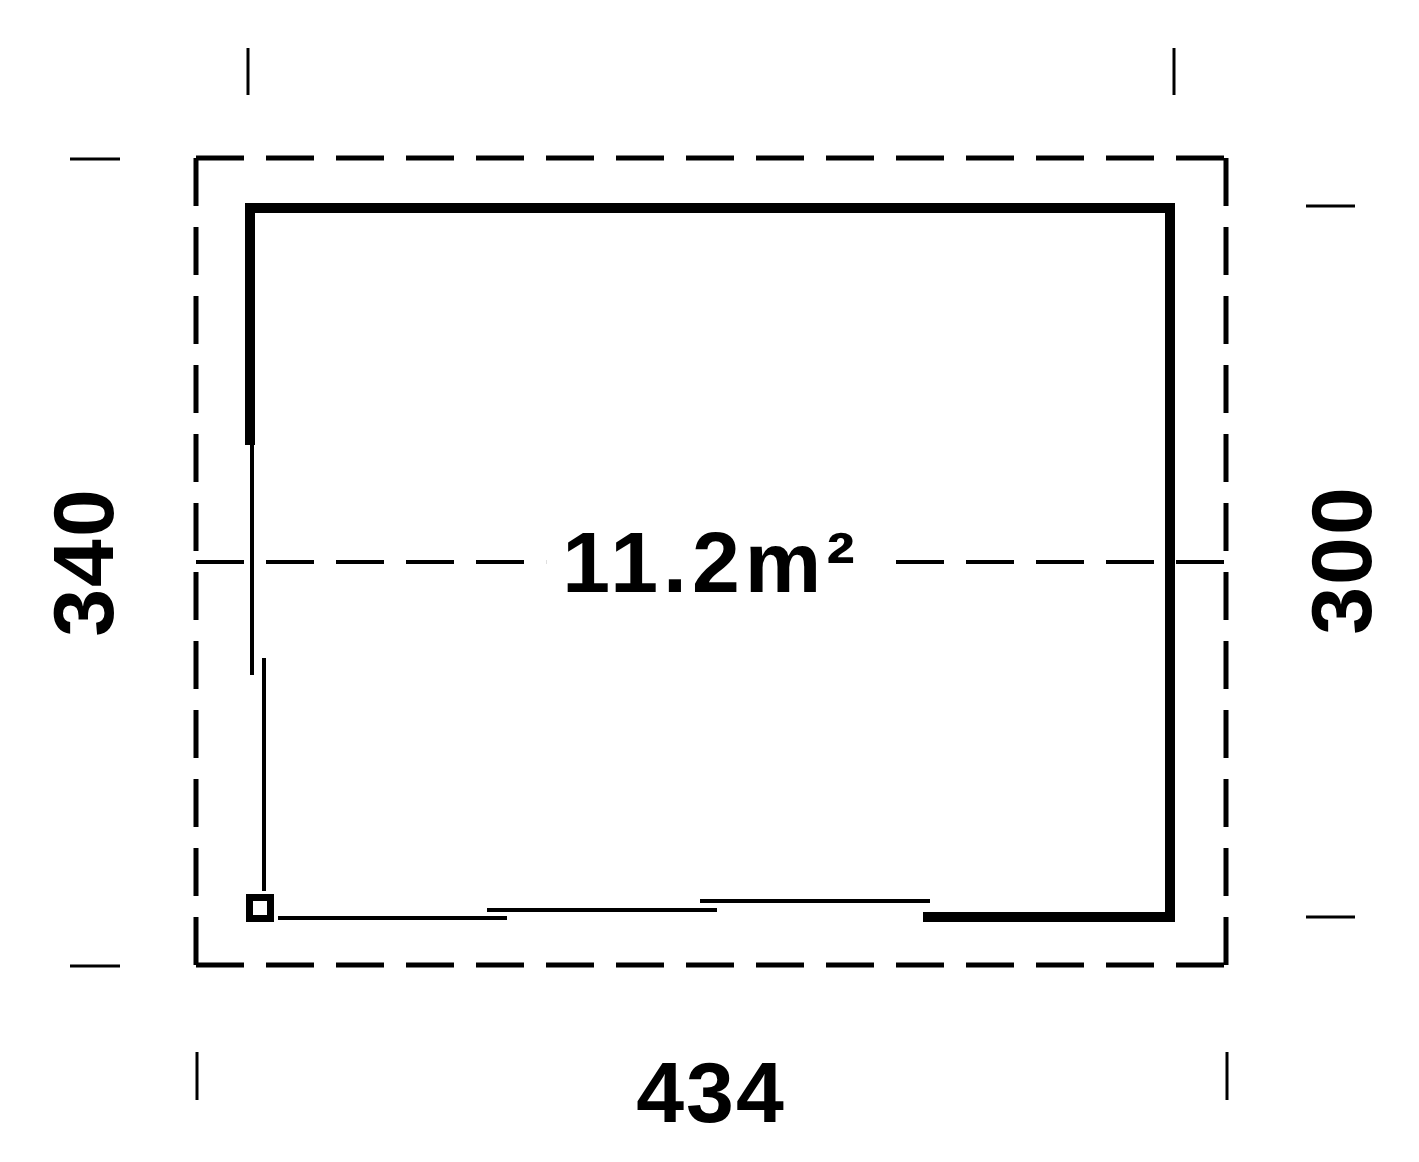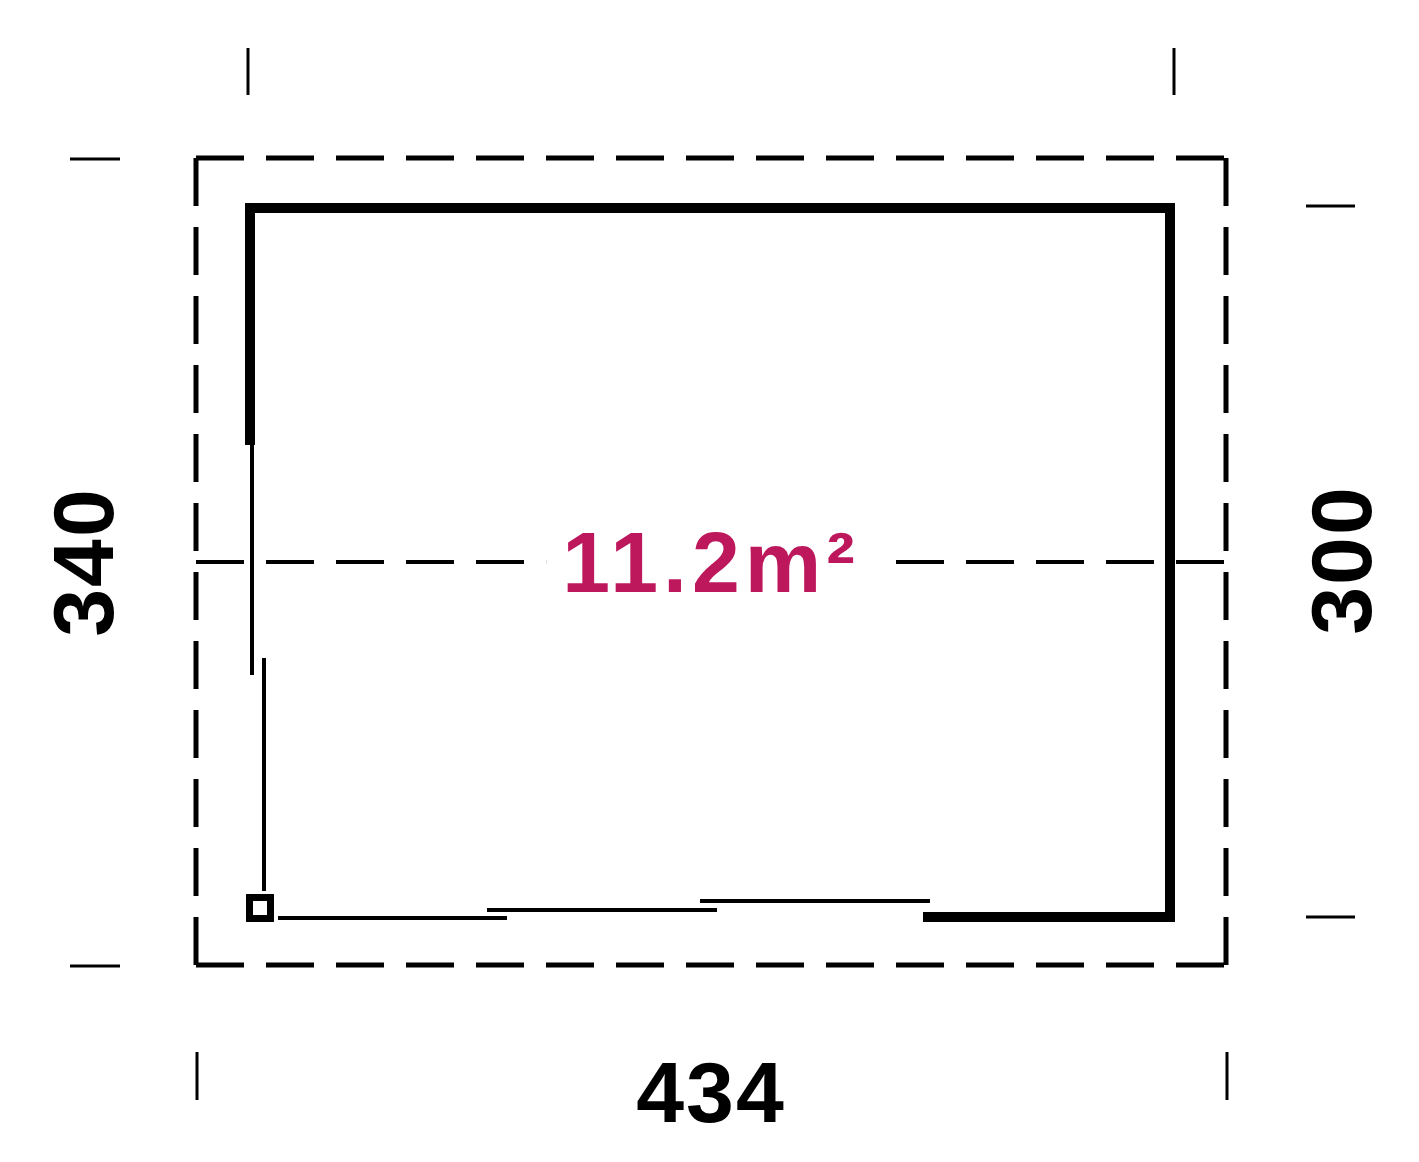--- a/index.html
+++ b/index.html
@@ -71,21 +71,21 @@
   .dim-left   { left: 83px;   top: 562px; transform: translate(-50%, -50%) rotate(-90deg); }
   .dim-right  { left: 1341px; top: 560px; transform: translate(-50%, -50%) rotate(-90deg); }
   .area-label {
     position: absolute;
     left: 711px;
     top: 562px;
     transform: translate(-50%, -50%);
     font-size: 86px;
     font-weight: bold;
     letter-spacing: 5px;
-    color: #be185d;
+    color: #000000;
     background: #ffffff;
     padding: 0 16px;
     white-space: nowrap;
     line-height: 1;
   }
 </style>
 </head>
 <body>
 
 <div class="canvas">

